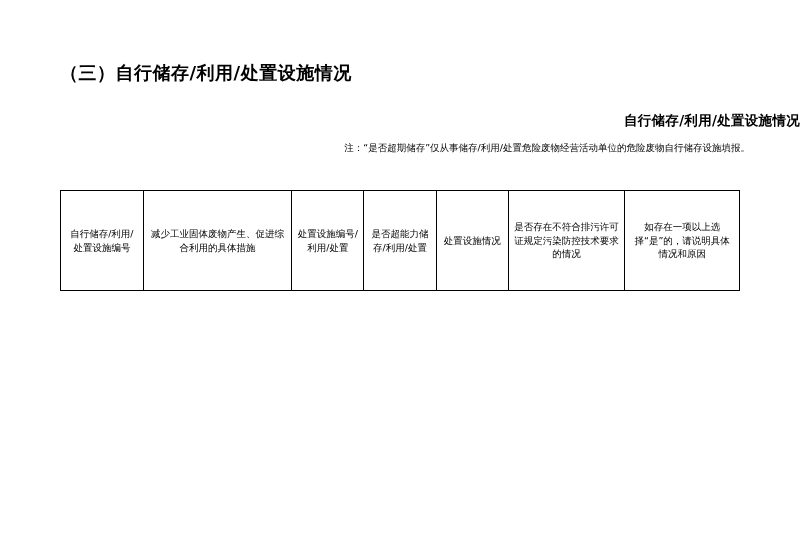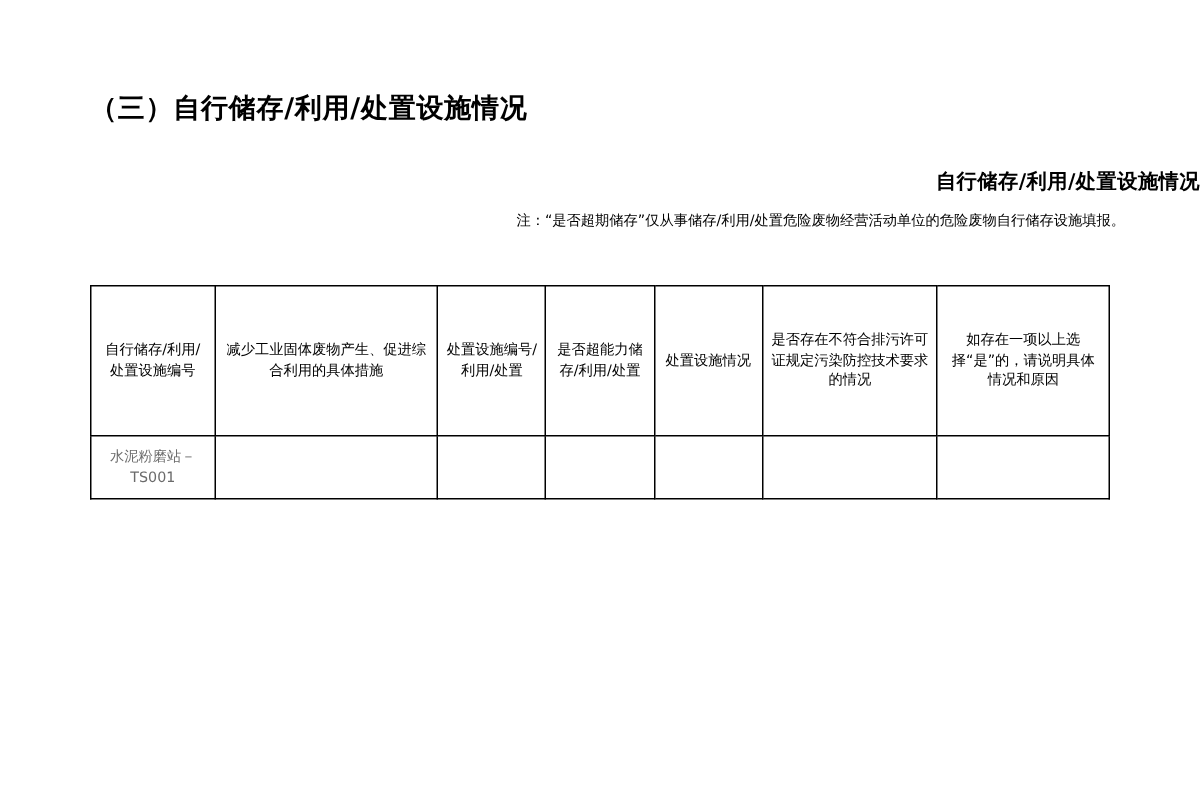--- a/index.html
+++ b/index.html
@@ -110,25 +110,16 @@
     <tbody>
       <tr class="header-row">
         <td>自行储存/利用/处置设施编号</td>
         <td>减少工业固体废物产生、促进综合利用的具体措施</td>
         <td>处置设施编号/利用/处置</td>
         <td>是否超能力储存/利用/处置</td>
         <td>处置设施情况</td>
         <td>是否存在不符合排污许可证规定污染防控技术要求的情况</td>
         <td>如存在一项以上选择“是”的，请说明具体情况和原因</td>
       </tr>
-      <tr class="body-row">
-        <td class="first-cell">水泥粉磨站－TS001</td>
-        <td></td>
-        <td></td>
-        <td></td>
-        <td></td>
-        <td></td>
-        <td></td>
-      </tr>
     </tbody>
   </table>
 
 </div>
 
 </body></html>

